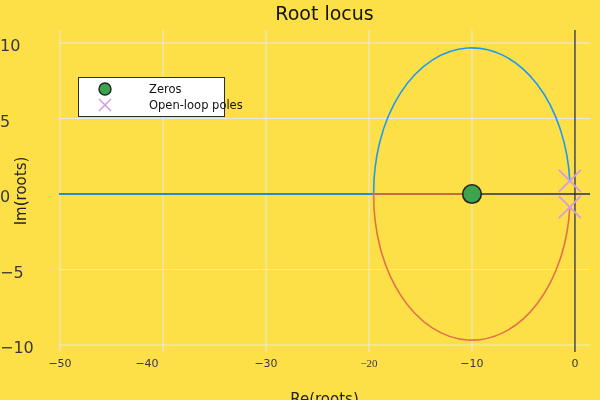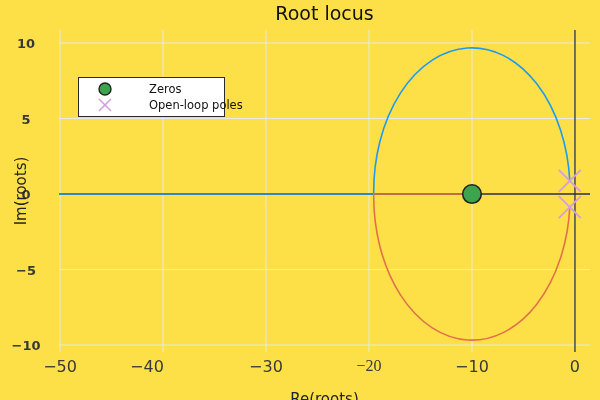--- a/index.html
+++ b/index.html
@@ -16,25 +16,25 @@
     font-size:15px;color:#222222;
   }
   .ylabel{
     position:absolute;top:191px;left:-24px;width:90px;text-align:center;
     font-size:15px;color:#222222;
     transform:translateY(-50%) rotate(-90deg);
   }
   svg#plot{position:absolute;left:0;top:0;}
   .xtick{
     position:absolute;top:357px;width:44px;margin-left:-22px;text-align:center;
-    font-size:16px;color:#383838;
+    font-size:11px;color:#383838;
   }
   .ytick{
-    position:absolute;left:0;width:52px;text-align:center;
-    font-size:13px;color:#383838;font-weight:bold;
+    position:absolute;left:0;width:52px;text-align:left;
+    font-size:16px;color:#383838;
   }
   .legend{
     position:absolute;left:78px;top:45px;width:147px;
     background:#ffffff;border:1.4px solid #2b2b2b;
     padding:3px 0 3px 0;box-sizing:border-box;margin-top:32px;
   }
   .legend-row{display:flex;align-items:center;height:16px;}
   .legend-marker{
     width:16px;height:16px;margin-left:18px;margin-right:36px;flex:0 0 16px;
     display:flex;align-items:center;justify-content:center;

